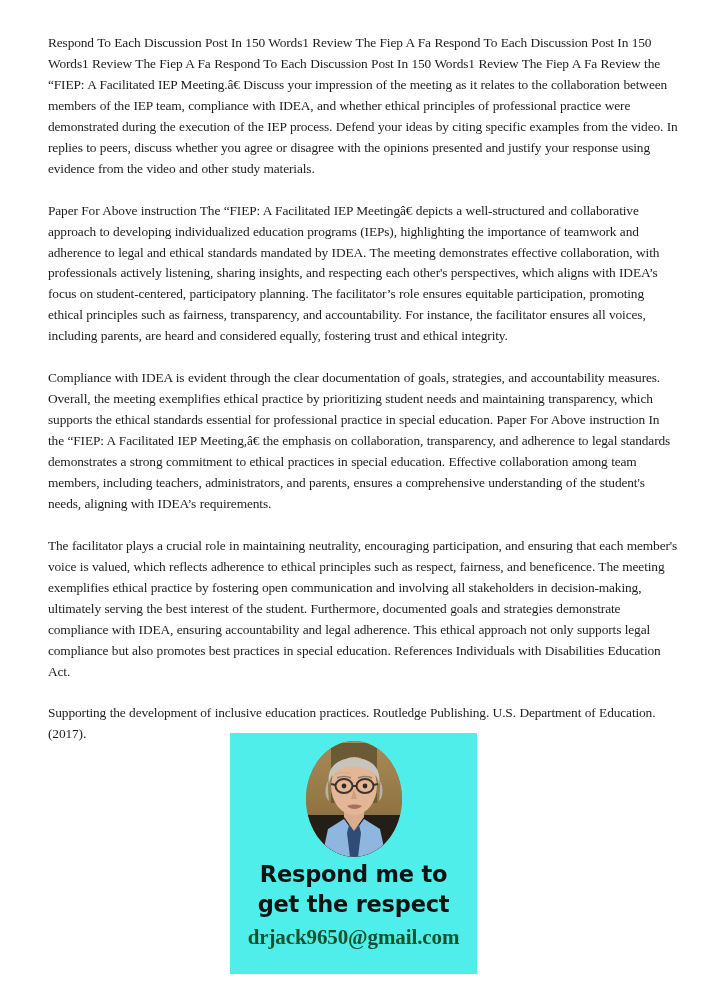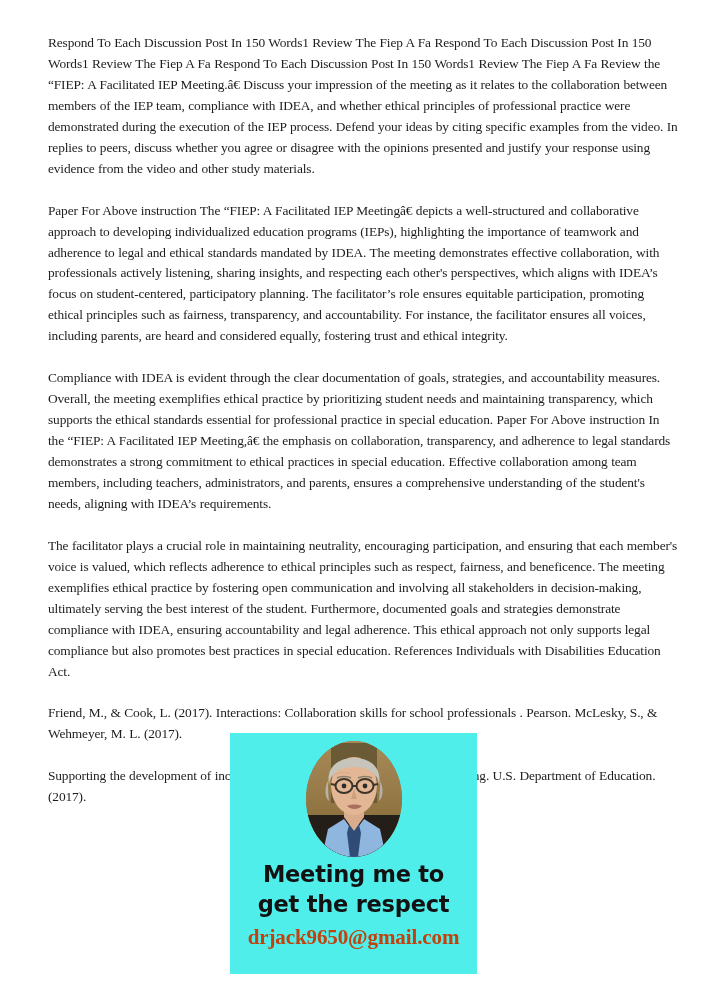--- a/index.html
+++ b/index.html
@@ -85,35 +85,34 @@
   }
   #contact-email {
     position: absolute;
     left: 0;
     right: 0;
     top: 191px;
     font-family: "Liberation Serif", "DejaVu Serif", serif;
     font-weight: bold;
     font-size: 21px;
     line-height: 26px;
-    color: #c2410c;
+    color: #14532d;
     letter-spacing: -0.005em;
   }
 </style>
 </head>
 <body>
 
 <div id="page">
 
   <div id="doc-body">
     <p class="para">Respond To Each Discussion Post In 150 Words1 Review The Fiep A Fa Respond To Each Discussion Post In 150 Words1 Review The Fiep A Fa Respond To Each Discussion Post In 150 Words1 Review The Fiep A Fa Review the “FIEP: A Facilitated IEP Meeting.â€ Discuss your impression of the meeting as it relates to the collaboration between members of the IEP team, compliance with IDEA, and whether ethical principles of professional practice were demonstrated during the execution of the IEP process. Defend your ideas by citing specific examples from the video. In replies to peers, discuss whether you agree or disagree with the opinions presented and justify your response using evidence from the video and other study materials.</p>
     <p class="para">Paper For Above instruction The “FIEP: A Facilitated IEP Meetingâ€ depicts a well-structured and collaborative approach to developing individualized education programs (IEPs), highlighting the importance of teamwork and adherence to legal and ethical standards mandated by IDEA. The meeting demonstrates effective collaboration, with professionals actively listening, sharing insights, and respecting each other's perspectives, which aligns with IDEA’s focus on student-centered, participatory planning. The facilitator’s role ensures equitable participation, promoting ethical principles such as fairness, transparency, and accountability. For instance, the facilitator ensures all voices, including parents, are heard and considered equally, fostering trust and ethical integrity.</p>
     <p class="para">Compliance with IDEA is evident through the clear documentation of goals, strategies, and accountability measures. Overall, the meeting exemplifies ethical practice by prioritizing student needs and maintaining transparency, which supports the ethical standards essential for professional practice in special education. Paper For Above instruction In the “FIEP: A Facilitated IEP Meeting,â€ the emphasis on collaboration, transparency, and adherence to legal standards demonstrates a strong commitment to ethical practices in special education. Effective collaboration among team members, including teachers, administrators, and parents, ensures a comprehensive understanding of the student's needs, aligning with IDEA’s requirements.</p>
     <p class="para">The facilitator plays a crucial role in maintaining neutrality, encouraging participation, and ensuring that each member's voice is valued, which reflects adherence to ethical principles such as respect, fairness, and beneficence. The meeting exemplifies ethical practice by fostering open communication and involving all stakeholders in decision-making, ultimately serving the best interest of the student. Furthermore, documented goals and strategies demonstrate compliance with IDEA, ensuring accountability and legal adherence. This ethical approach not only supports legal compliance but also promotes best practices in special education. References Individuals with Disabilities Education Act.</p>
-    <p class="para">Friend, M., &amp; Cook, L. (2017). Interactions: Collaboration skills for school professionals . Pearson. McLesky, S., &amp; Wehmeyer, M. L. (2017).</p>
     <p class="para">Supporting the development of inclusive education practices. Routledge Publishing. U.S. Department of Education. (2017).</p>
   </div>
 
   <div id="contact-overlay">
 
     <div id="avatar">
       <svg viewBox="0 0 96 116" xmlns="http://www.w3.org/2000/svg" aria-hidden="true">
         <defs>
           <clipPath id="ovalclip">
             <ellipse cx="48" cy="58" rx="48" ry="58"></ellipse>
@@ -146,21 +145,21 @@
           <path d="M31 37 C34 35 42 35 45 37" stroke="#8d7f6c" stroke-width="1.6" fill="none"></path>
           <path d="M52 37 C55 35 63 35 66 37" stroke="#8d7f6c" stroke-width="1.6" fill="none"></path>
           <path d="M48 48 L45 58 L51 58 Z" fill="#cf9f7e"></path>
           <path d="M41 65 C45 63 52 63 56 65 C52 69 45 69 41 65 Z" fill="#a8705c"></path>
           <path d="M28 34 C33 31 41 31 45 33" stroke="#cfa183" stroke-width="1" fill="none" opacity="0.5"></path>
         </g>
       </svg>
     </div>
 
     <div id="contact-lines">
-      <div class="contact-line">Meeting me to</div>
+      <div class="contact-line">Respond me to</div>
       <div class="contact-line">get the respect</div>
     </div>
 
     <div id="contact-email">drjack9650@gmail.com</div>
 
   </div>
 
 </div>
 
 </body></html>

